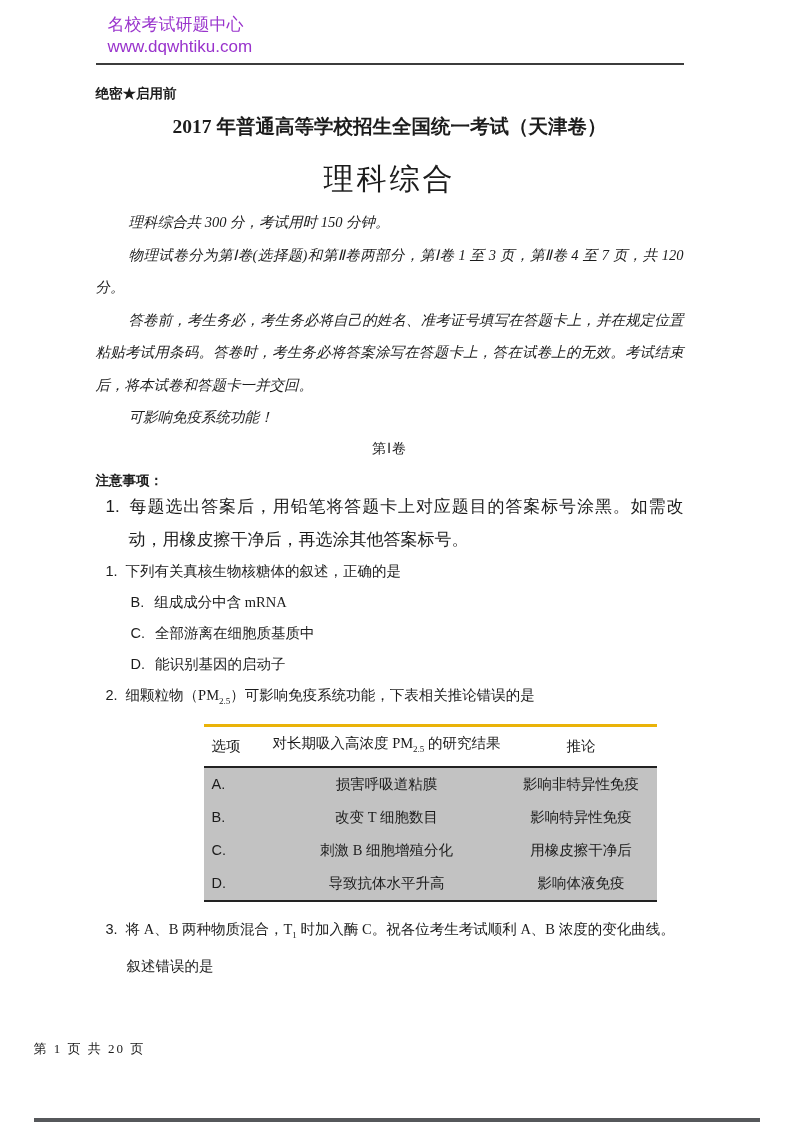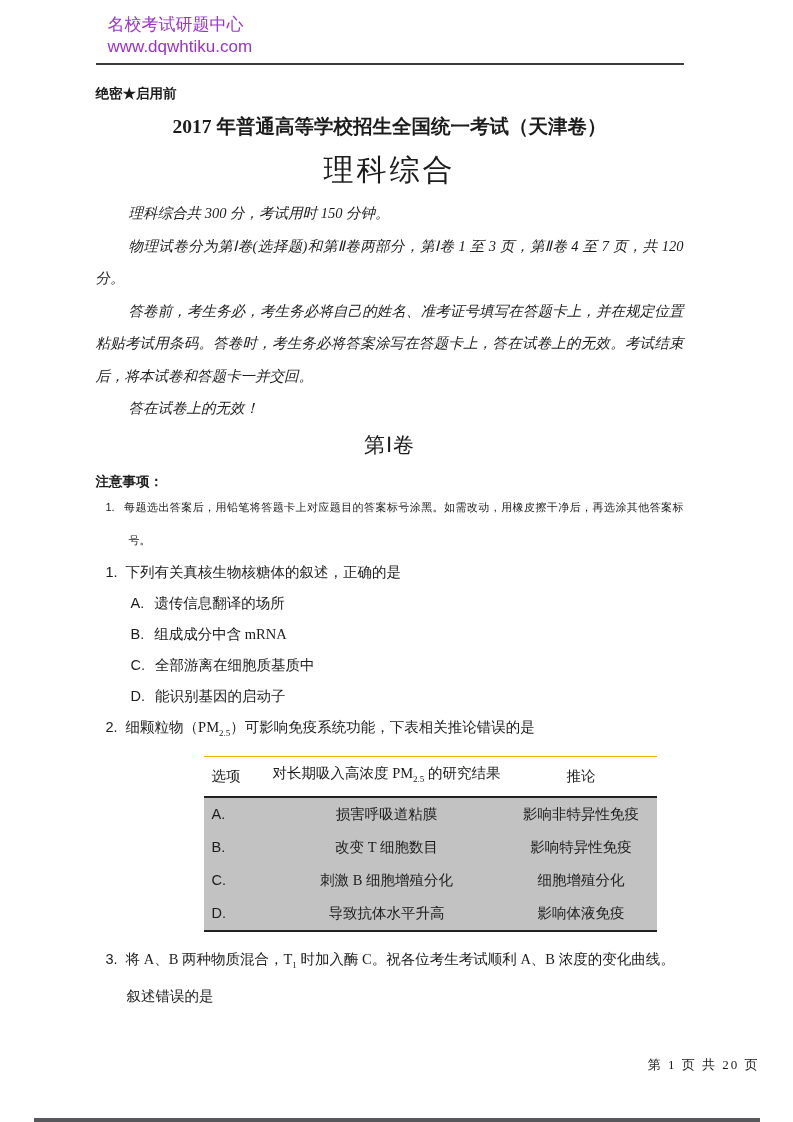--- a/index.html
+++ b/index.html
@@ -37,21 +37,21 @@
     font-family:"Liberation Sans", sans-serif;
     font-weight:bold;font-size:13.5px;
   }
 
   .exam-title{
     margin-top:10px;
     text-align:center;
     font-size:19.5px;font-weight:bold;
   }
   .subject-title{
-    margin-top:10px;
+    margin-top:19px;
     text-align:center;
     font-size:30px;font-weight:400;
     letter-spacing:3px;
   }
 
   .intro{margin-top:6px;}
   .intro p{
     margin:0;
     font-size:14.5px;line-height:32.5px;
     text-align:justify;
@@ -63,52 +63,52 @@
   .part-title{
     margin-top:12px;
     text-align:center;
     font-family:"Liberation Sans", sans-serif;
     font-weight:bold;font-size:27px;
     letter-spacing:2px;
   }
   .volume-title{
     margin-top:6px;
     text-align:center;
-    font-size:21px;font-weight:400;
+    font-size:14px;font-weight:400;
     letter-spacing:1px;
   }
 
   .notes-label{
     margin-top:14px;
     font-family:"Liberation Sans", sans-serif;
     font-weight:bold;font-size:13.5px;
   }
   .note-item{
-    font-size:11px;line-height:33px;
+    font-size:17px;line-height:33px;
     margin-left:33px;text-indent:-23px;
     text-align:justify;
   }
   .note-item .num{padding-right:9px;font-family:"Liberation Sans", sans-serif;}
 
   .question{font-size:14.5px;line-height:31px;}
   .q-line{margin-left:31px;text-indent:-21px;}
   .q-line .num{padding-right:8px;font-family:"Liberation Sans", sans-serif;}
   .option-line{
     margin-left:58px;text-indent:-23px;
     font-size:14.5px;line-height:31px;
   }
   .option-line .opt-label{padding-right:10px;font-family:"Liberation Sans", sans-serif;}
   sub{font-size:9px;}
 
   
   table.pm-table{
     margin:8px 0 0 108px;
     width:453px;
     border-collapse:collapse;
-    border-top:1px solid #eab308;
+    border-top:3px solid #eab308;
     border-bottom:2px solid #222222;
     font-size:14.5px;
   }
   table.pm-table thead td{
     background:#ffffff;
     height:33px;
     border-bottom:2px solid #222222;
   }
   table.pm-table tbody td{
     background:var(--table-row-gray);
@@ -116,22 +116,22 @@
   }
   td.col-option{width:64px;text-align:left;padding-left:8px;font-family:"Liberation Sans", sans-serif;}
   td.col-option.cn{font-family:"Liberation Serif", serif;}
   td.col-result{width:238px;text-align:center;}
   td.col-inference{width:151px;text-align:center;}
 
   .q3{margin-top:12px;}
 
   .page-footer{
     position:absolute;
-    left:0;bottom:48px;width:100%;
-    text-align:right;
+    left:0;bottom:64px;width:100%;
+    text-align:left;
     font-size:13px;letter-spacing:2px;
   }
   .bottom-bar{
     position:absolute;
     left:0;right:0;bottom:0;height:4px;
     background:var(--bottom-bar-gray);
   }
 </style>
 </head>
 <body>
@@ -146,38 +146,35 @@
 
     <div class="classification">绝密★启用前</div>
 
     <div class="exam-title">2017 年普通高等学校招生全国统一考试（天津卷）</div>
     <div class="subject-title">理科综合</div>
 
     <div class="intro">
       <p>理科综合共 300 分，考试用时 150 分钟。</p>
       <p>物理试卷分为第Ⅰ卷(选择题)和第Ⅱ卷两部分，第Ⅰ卷 1 至 3 页，第Ⅱ卷 4 至 7 页，共 120 分。</p>
       <p>答卷前，考生务必，考生务必将自己的姓名、准考证号填写在答题卡上，并在规定位置粘贴考试用条码。答卷时，考生务必将答案涂写在答题卡上，答在试卷上的无效。考试结束后，将本试卷和答题卡一并交回。</p>
-      <p class="wish">答在试卷上的无效！</p>
+      <p class="wish">可影响免疫系统功能！</p>
     </div>
 
     <div class="volume-title">第Ⅰ卷</div>
 
     <div class="notes-label">注意事项：</div>
     <div class="note-item">
       <span class="num">1.</span><span>每题选出答案后，用铅笔将答题卡上对应题目的答案标号涂黑。如需改动，用橡皮擦干净后，再选涂其他答案标号。</span>
     </div>
 
     <div class="question">
       <div class="q-line">
         <span class="num">1.</span><span>下列有关真核生物核糖体的叙述，正确的是</span>
       </div>
       <div class="option-line">
-        <span class="opt-label">A.</span><span>遗传信息翻译的场所</span>
-      </div>
-      <div class="option-line">
         <span class="opt-label">B.</span><span>组成成分中含 mRNA</span>
       </div>
       <div class="option-line">
         <span class="opt-label">C.</span><span>全部游离在细胞质基质中</span>
       </div>
       <div class="option-line">
         <span class="opt-label">D.</span><span>能识别基因的启动子</span>
       </div>
     </div>
 
@@ -201,21 +198,21 @@
             <td class="col-inference">影响非特异性免疫</td>
           </tr>
           <tr>
             <td class="col-option">B.</td>
             <td class="col-result">改变 T 细胞数目</td>
             <td class="col-inference">影响特异性免疫</td>
           </tr>
           <tr>
             <td class="col-option">C.</td>
             <td class="col-result">刺激 B 细胞增殖分化</td>
-            <td class="col-inference">细胞增殖分化</td>
+            <td class="col-inference">用橡皮擦干净后</td>
           </tr>
           <tr>
             <td class="col-option">D.</td>
             <td class="col-result">导致抗体水平升高</td>
             <td class="col-inference">影响体液免疫</td>
           </tr>
         </tbody>
       </table>
     </div>
 

